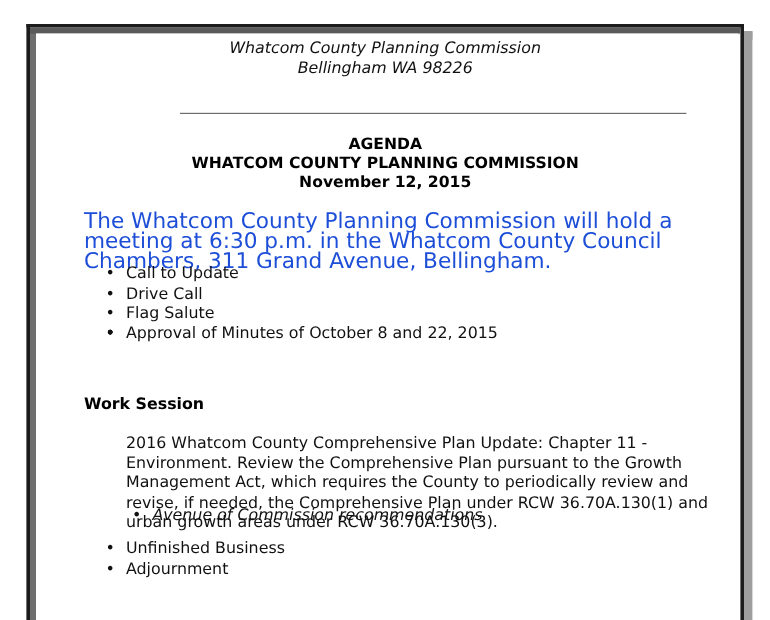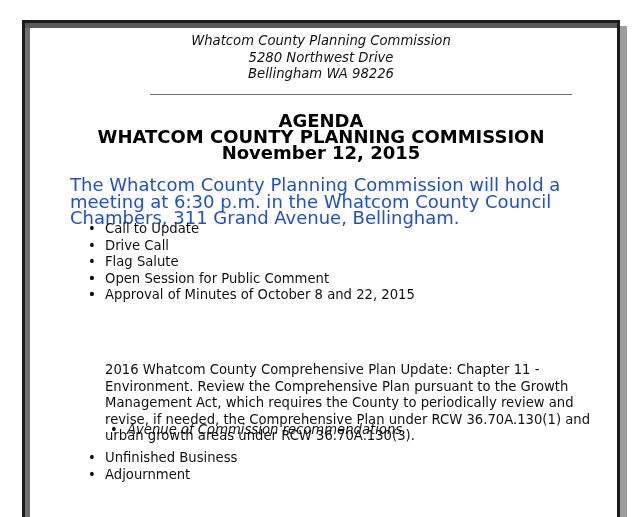--- a/index.html
+++ b/index.html
@@ -107,21 +107,21 @@
     background: #6d6d6d;
   }
 
   .title-block {
     position: absolute;
     left: 70px;
     top: 113px;
     width: 502px;
     text-align: center;
     font-weight: bold;
-    font-size: 18px;
+    font-size: 13px;
     line-height: 16.2px;
     color: #000;
   }
 
   .intro {
     position: absolute;
     left: 70px;
     top: 177px;
     width: 508px;
     font-size: 18px;
@@ -203,44 +203,44 @@
 <div id="frame-shadow-right"></div>
 <div id="page-frame"></div>
 <div id="frame-inner-left"></div>
 <div id="frame-inner-top"></div>
 <div id="frame-whitecap"></div>
 
 <div id="doc">
 
   <div class="letterhead">
     <div>Whatcom County Planning Commission</div>
-    <div>5280 Northwest Drive</div>
     <div>Bellingham WA  98226</div>
   </div>
 
   <div class="rule"></div>
 
   <div class="title-block">
     <div>AGENDA</div>
     <div>WHATCOM COUNTY PLANNING COMMISSION</div>
     <div>November 12, 2015</div>
   </div>
 
   <div class="intro">The Whatcom County Planning Commission will hold a meeting at 6:30 p.m. in the Whatcom County Council Chambers, 311 Grand Avenue, Bellingham.</div>
 
   <ul class="agenda" id="main-list">
     <li><span class="bullet">•</span><span>Call to Update</span></li>
     <li><span class="bullet">•</span><span>Drive Call</span></li>
     <li><span class="bullet">•</span><span>Flag Salute</span></li>
     <li><span class="bullet">•</span></li>
-    <li><span class="bullet">•</span><span>Open Session for Public Comment</span></li>
+    <li><span class="bullet">•</span></li>
     <li><span class="bullet">•</span></li>
     <li><span class="bullet">•</span><span>Approval of Minutes of October 8 and 22, 2015</span></li>
   </ul>
 
+  <div class="section-heading">Work Session</div>
 
   <div class="work-para">2016 Whatcom County Comprehensive Plan Update:  Chapter 11 - Environment. Review the Comprehensive Plan pursuant to the Growth Management Act, which requires the County to periodically review and revise, if needed, the Comprehensive Plan under RCW 36.70A.130(1) and urban growth areas under RCW 36.70A.130(3).</div>
 
   <ul class="agenda" id="sub-list">
     <li><span class="bullet">•</span><span>Avenue of Commission recommendations</span></li>
   </ul>
 
   <ul class="agenda" id="closing-list">
     <li><span class="bullet">•</span><span>Unfinished Business</span></li>
     <li><span class="bullet">•</span><span>Adjournment</span></li>

